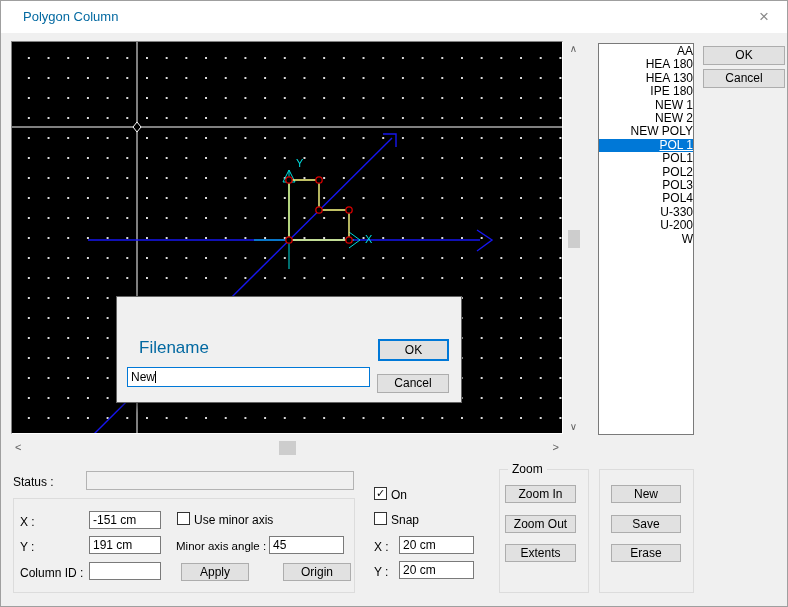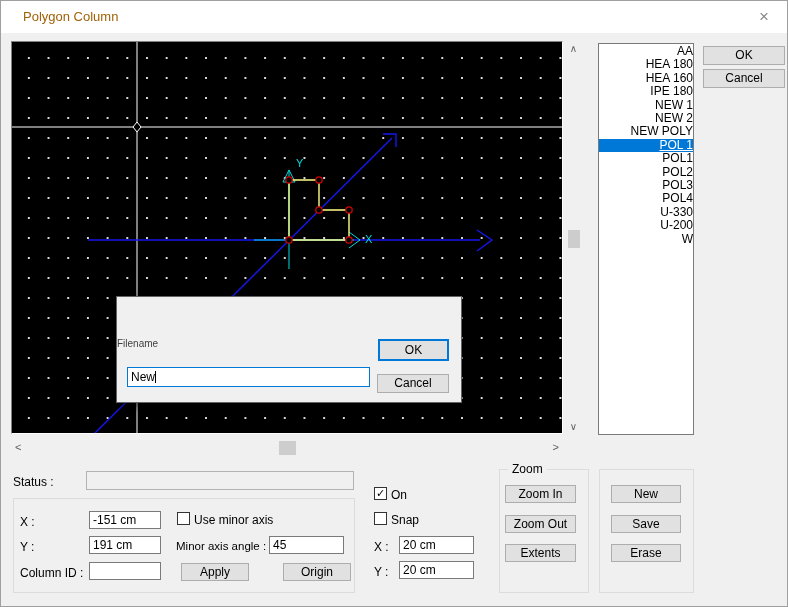--- a/index.html
+++ b/index.html
@@ -1,20 +1,20 @@
 <!DOCTYPE html>
 <html><head>
 <meta charset="utf-8">
 <style>
   html,body{margin:0;padding:0;background:#4a4a4a;}
   *{box-sizing:border-box;font-family:"Liberation Sans",sans-serif;}
   #window{position:relative;width:788px;height:607px;background:#f0f0f0;border:1px solid #9f9f9f;overflow:hidden;}
   
   #titlebar{position:absolute;left:0;top:0;width:100%;height:32px;background:#ffffff;}
-  #titlebar .title{position:absolute;left:22px;top:8px;font-size:13px;color:#a16207;}
+  #titlebar .title{position:absolute;left:22px;top:8px;font-size:13px;color:#0369a1;}
   #titlebar .close{position:absolute;right:18px;top:6px;font-size:17px;color:#8a8a8a;cursor:default;line-height:20px;}
   
   #canvas{position:absolute;left:10px;top:40px;width:552px;height:393px;background:#000;
           border-top:1px solid #828282;border-left:1px solid #828282;border-bottom:1px solid #fff;border-right:1px solid #fff;
           background-image:radial-gradient(circle,rgba(255,255,255,.85) .7px,transparent 1.2px);
           background-size:19.7px 20px;background-position:7px 6px;}
   #canvas svg{position:absolute;left:0;top:0;}
   
   .vsb{position:absolute;left:563px;top:40px;width:19px;height:393px;}
   .vsb .arr{position:absolute;left:0;width:100%;text-align:center;font-size:10px;color:#606060;}
@@ -33,21 +33,21 @@
   .field{position:absolute;background:#fff;border:1px solid #7a7a7a;font-size:12px;color:#000;padding:1px 3px;line-height:14px;overflow:hidden;white-space:nowrap;}
   .field.disabled{background:#f0f0f0;border:1px solid #b3b3b3;}
   .lbl{position:absolute;font-size:12px;color:#000;white-space:nowrap;}
   .grp{position:absolute;border:1px solid #dcdcdc;}
   .grp .legend{position:absolute;top:-8px;left:8px;background:#f0f0f0;padding:0 4px;font-size:12px;color:#000;}
   .cb{position:absolute;width:13px;height:13px;background:#fff;border:1px solid #333;font-size:11px;line-height:11px;text-align:center;color:#000;}
   
   #modal{position:absolute;left:115px;top:295px;width:346px;height:107px;background:#f0f0f0;border:1px solid #646464;box-shadow:3px 3px 8px rgba(0,0,0,.55);}
   #modal .mtitle{position:absolute;left:0;top:0;width:100%;height:28px;background:#fff;}
   #modal .mtitle span{position:absolute;left:15px;top:7px;font-size:12px;color:#1a1a1a;}
-  #modal .flabel{position:absolute;left:0;top:41px;font-size:10px;color:#404040;}
+  #modal .flabel{position:absolute;left:22px;top:41px;font-size:17px;color:#0369a1;}
   #modal .finput{position:absolute;left:10px;top:70px;width:243px;height:20px;background:#fff;border:1px solid #0078d7;font-size:12px;padding:2px 3px;}
   #modal .finput .caret{display:inline-block;width:1px;height:12px;background:#000;vertical-align:-2px;}
   #modal .ok{left:261px;top:42px;width:71px;height:22px;border:2px solid #0078d7;line-height:18px;}
   #modal .cancel{left:260px;top:77px;width:72px;height:19px;line-height:17px;}
 </style>
 </head>
 <body>
 
 <div id="window">
 
@@ -95,21 +95,21 @@
 
   <div class="hsb">
     <div class="arr left">&lt;</div>
     <div class="thumb"></div>
     <div class="arr right">&gt;</div>
   </div>
 
   <div id="listbox">
       <div class="lb-item">AA</div>
       <div class="lb-item">HEA 180</div>
-      <div class="lb-item">HEA 160</div>
+      <div class="lb-item">HEA 130</div>
       <div class="lb-item">IPE 180</div>
       <div class="lb-item">NEW 1</div>
       <div class="lb-item">NEW 2</div>
       <div class="lb-item">NEW POLY</div>
       <div class="lb-item sel">POL 1</div>
       <div class="lb-item">POL1</div>
       <div class="lb-item">POL2</div>
       <div class="lb-item">POL3</div>
       <div class="lb-item">POL4</div>
       <div class="lb-item">U-330</div>

